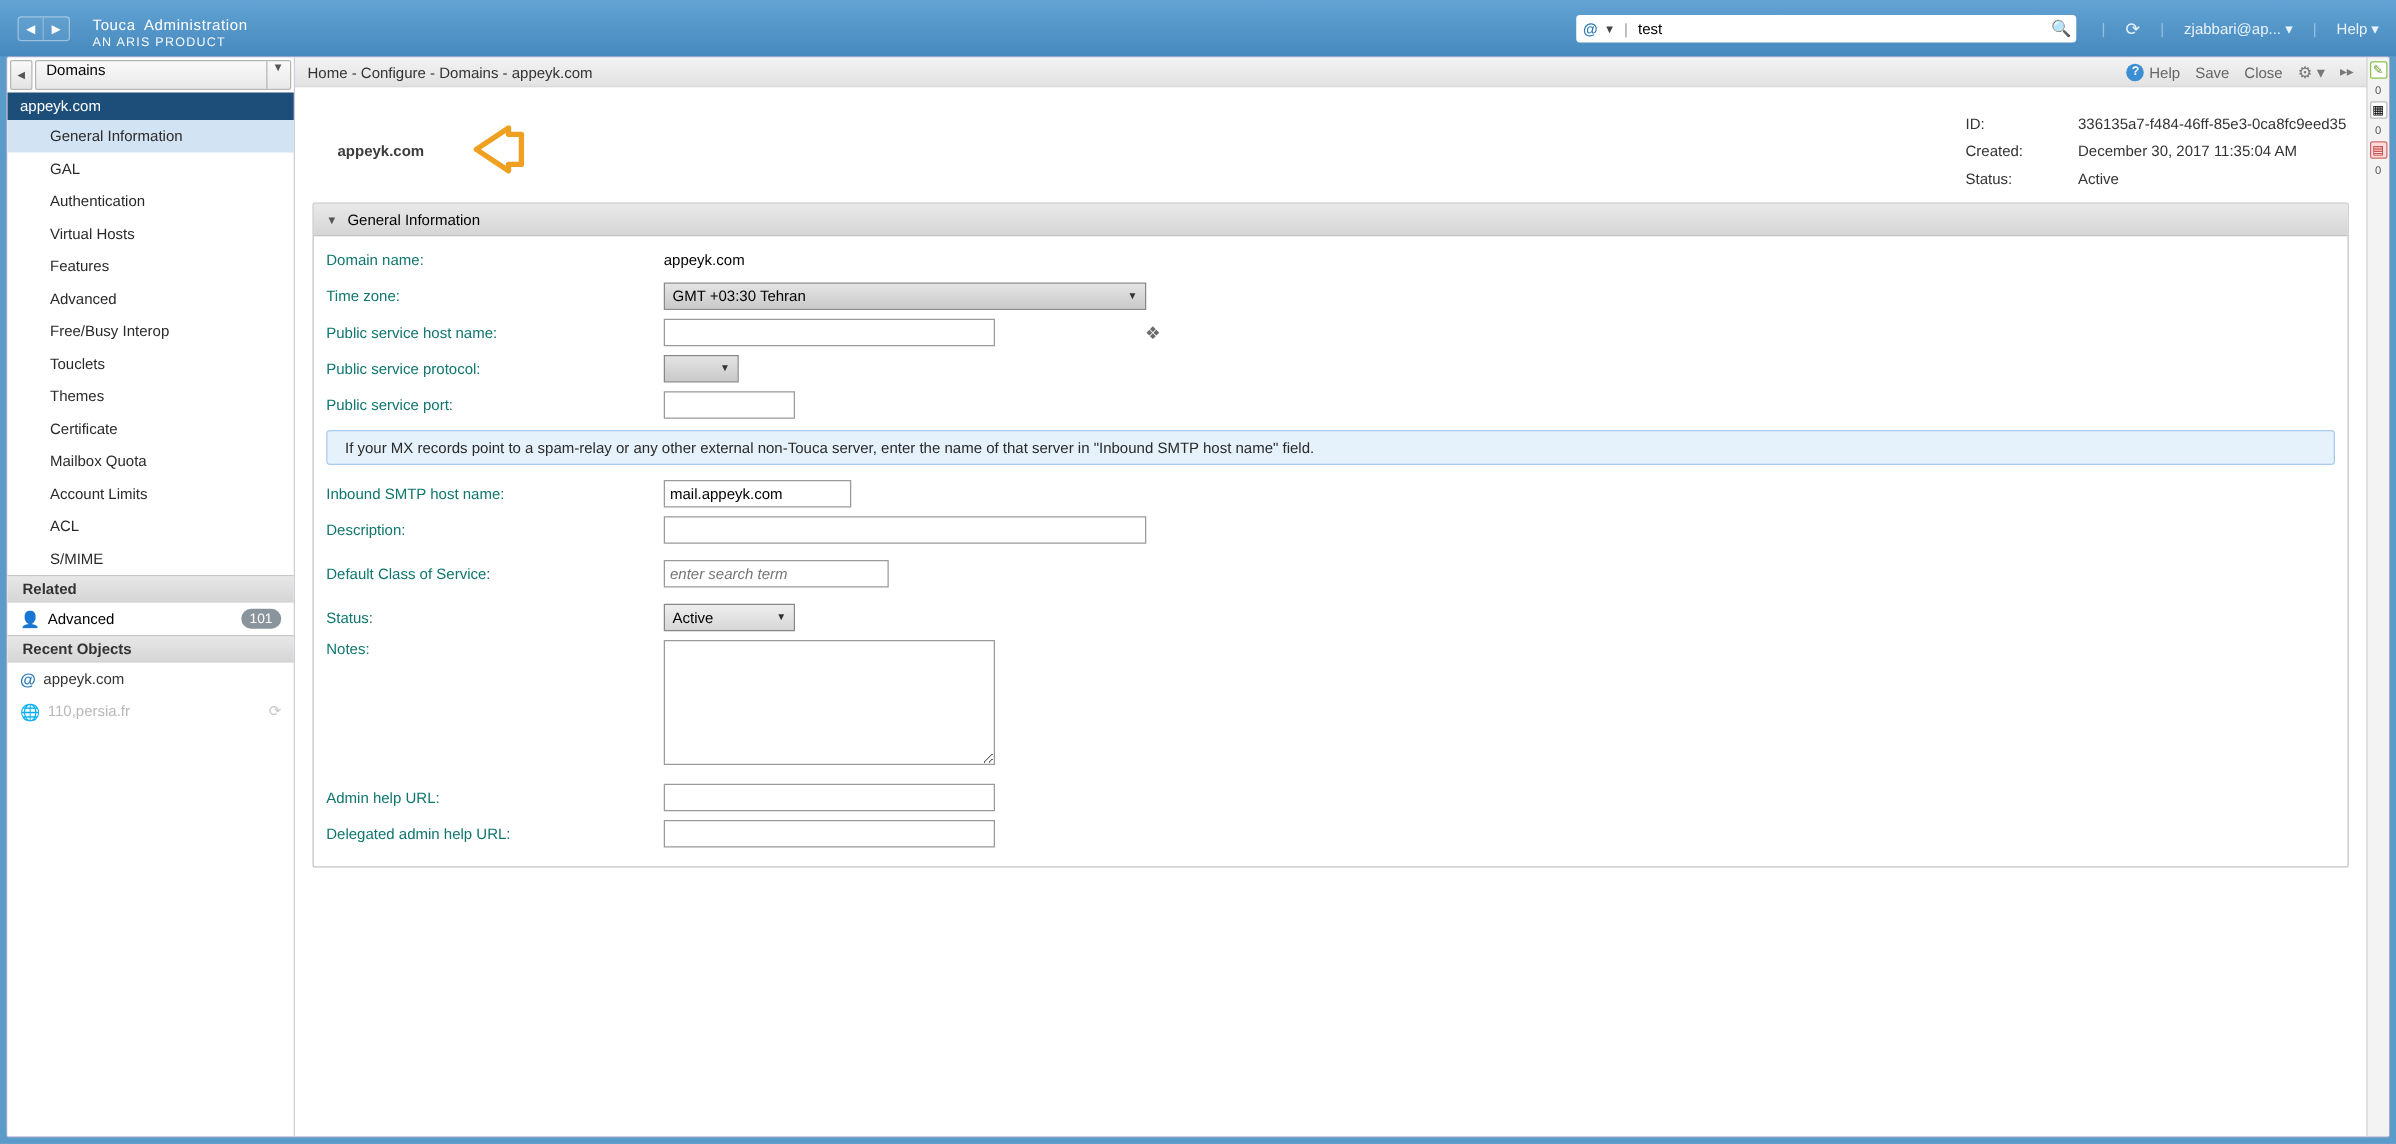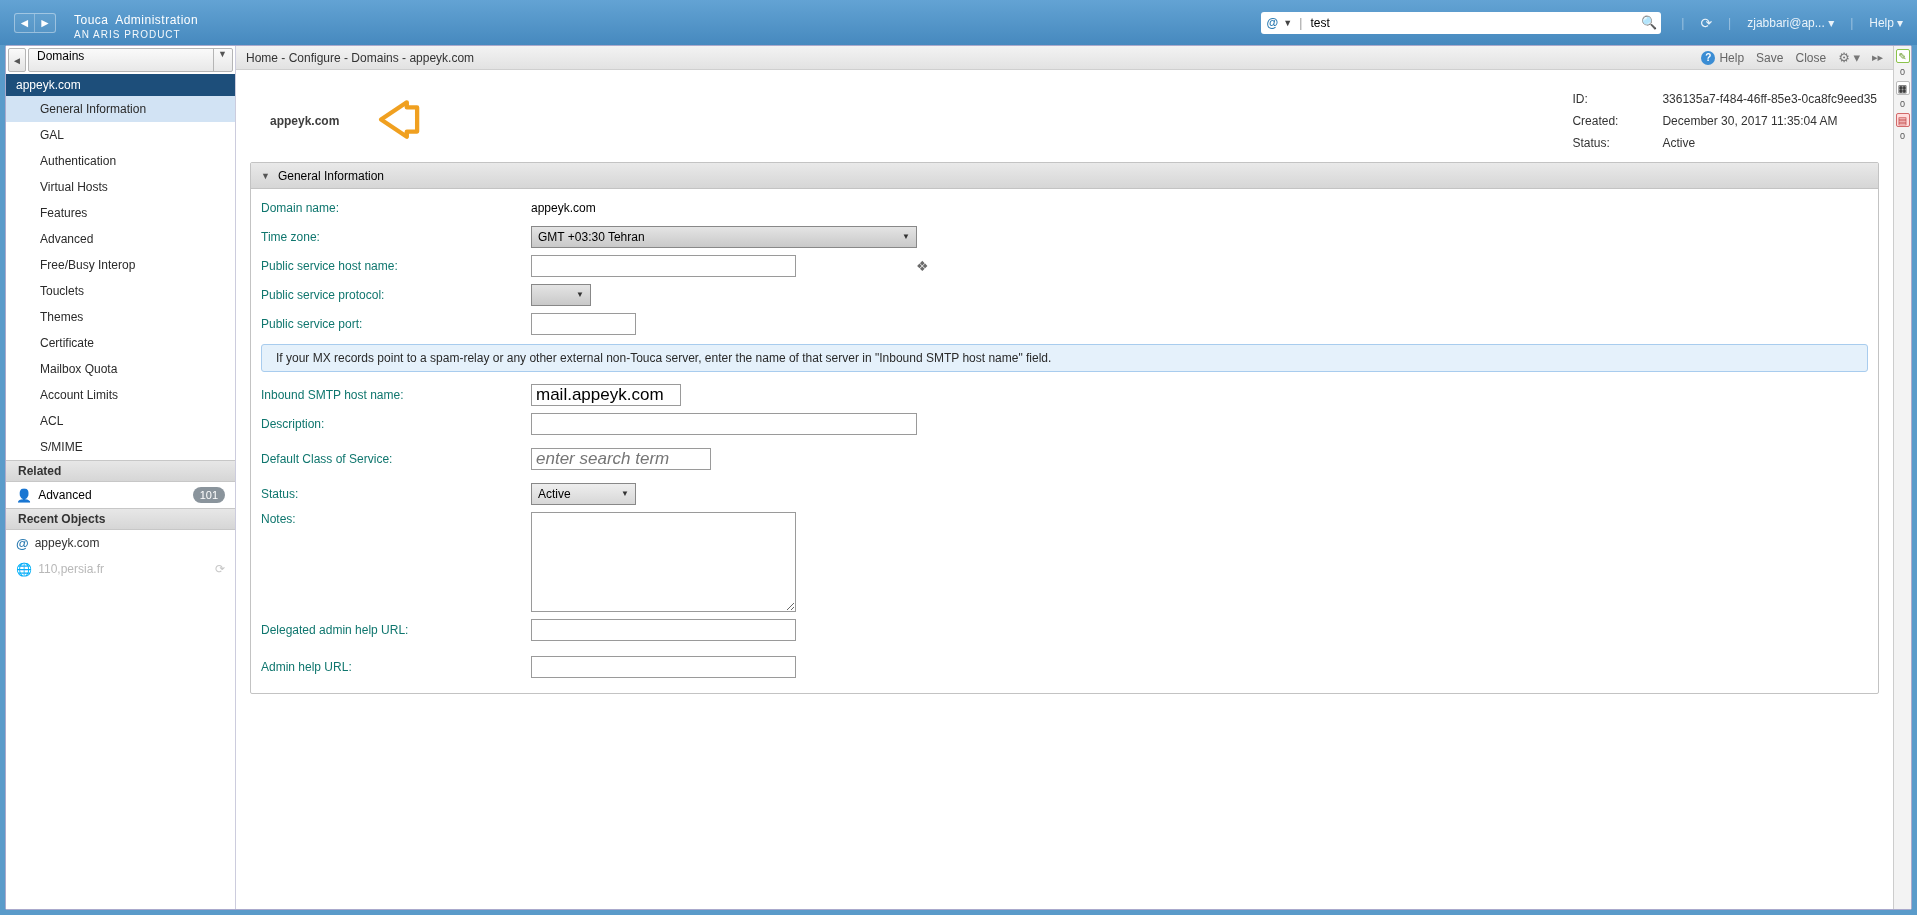--- a/index.html
+++ b/index.html
@@ -69,21 +69,21 @@
 .domain-meta{margin-left:auto;display:grid;grid-template-columns:90px 1fr;row-gap:8px;color:#333;}
 .domain-meta .lbl{color:#333;}
 
 .group{border:1px solid #c3c3c3;margin:0 14px 14px 14px;border-radius:2px;}
 .group-hdr{height:26px;background:linear-gradient(#e9e9e9,#d6d6d6);display:flex;align-items:center;padding:0 10px;gap:8px;border-bottom:1px solid #c3c3c3;}
 .group-hdr .tri{font-size:9px;color:#555;}
 .group-body{padding:4px 10px 12px 10px;}
 .form-row{display:flex;align-items:center;min-height:29px;}
 .form-row .flabel{width:270px;color:#0f766e;}
 .form-row .fvalue{flex:1;}
-.text-input{border:1px solid #9a9a9a;height:22px;padding:0 4px;font-size:17px;background:#fff;}
+.text-input{border:1px solid #9a9a9a;height:22px;padding:0 4px;font-size:12px;background:#fff;}
 .w265{width:265px;}
 .w375{width:386px;}
 .w100{width:105px;}
 .w60{width:60px;}
 .w180{width:180px;}
 .select{display:inline-flex;align-items:center;height:22px;border:1px solid #888;background:linear-gradient(#e4e4e4,#c9c9c9);position:relative;padding-left:6px;cursor:pointer;}
 .select::after{content:"▼";position:absolute;right:6px;font-size:8px;color:#333;}
 .select.active-sel{background:linear-gradient(#eee,#d7d7d7);}
 .infobox{border:1px solid #a8ccee;background:#e5f1fb;color:#2a2a2a;border-radius:3px;padding:6px 14px;margin:6px 0 8px 0;}
 textarea.text-input{height:100px;width:265px;resize:both;font-family:inherit;padding:4px;}
@@ -311,27 +311,27 @@
             <span class="fvalue"><span class="select active-sel w100">
                   <span>Active</span>
                 </span></span>
           </div>
 
           <div class="form-row" style="align-items:flex-start;margin-top:4px;">
             <span class="flabel">Notes:</span>
             <span class="fvalue"><textarea class="text-input" style=""></textarea></span>
           </div>
 
-          <div class="form-row">
-            <span class="flabel">Delegated admin help URL:</span>
-            <span class="fvalue"><input class="text-input w265" value="" style=""></span>
-          </div>
-
           <div class="form-row" style="margin-top:8px;">
             <span class="flabel">Admin help URL:</span>
+            <span class="fvalue"><input class="text-input w265" value="" style=""></span>
+          </div>
+
+          <div class="form-row">
+            <span class="flabel">Delegated admin help URL:</span>
             <span class="fvalue"><input class="text-input w265" value="" style=""></span>
           </div>
 
         </div>
       </div>
     </div>
   </div>
 
   <div class="rail">
     <div class="rail-chip green">✎</div>

